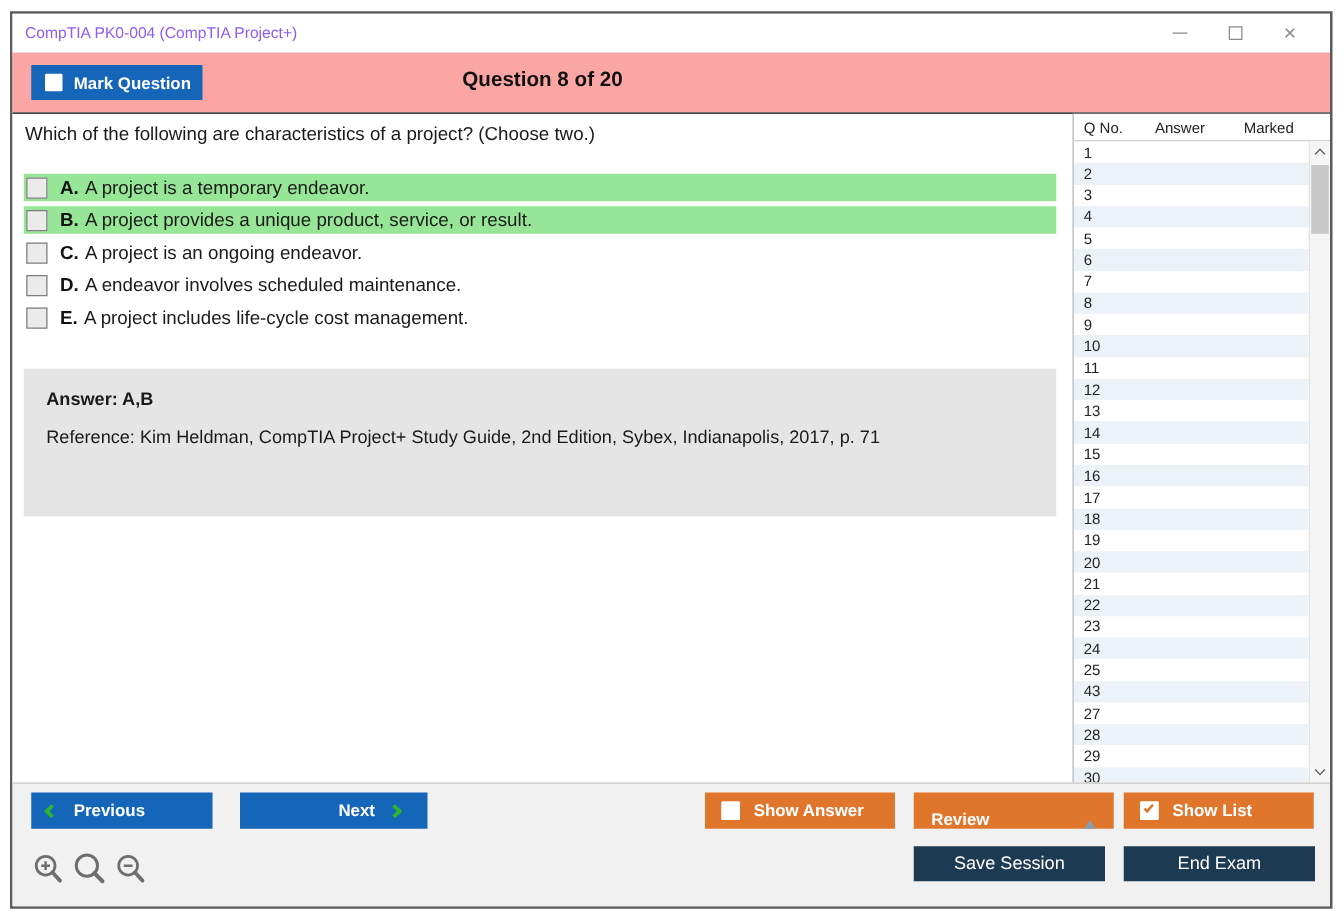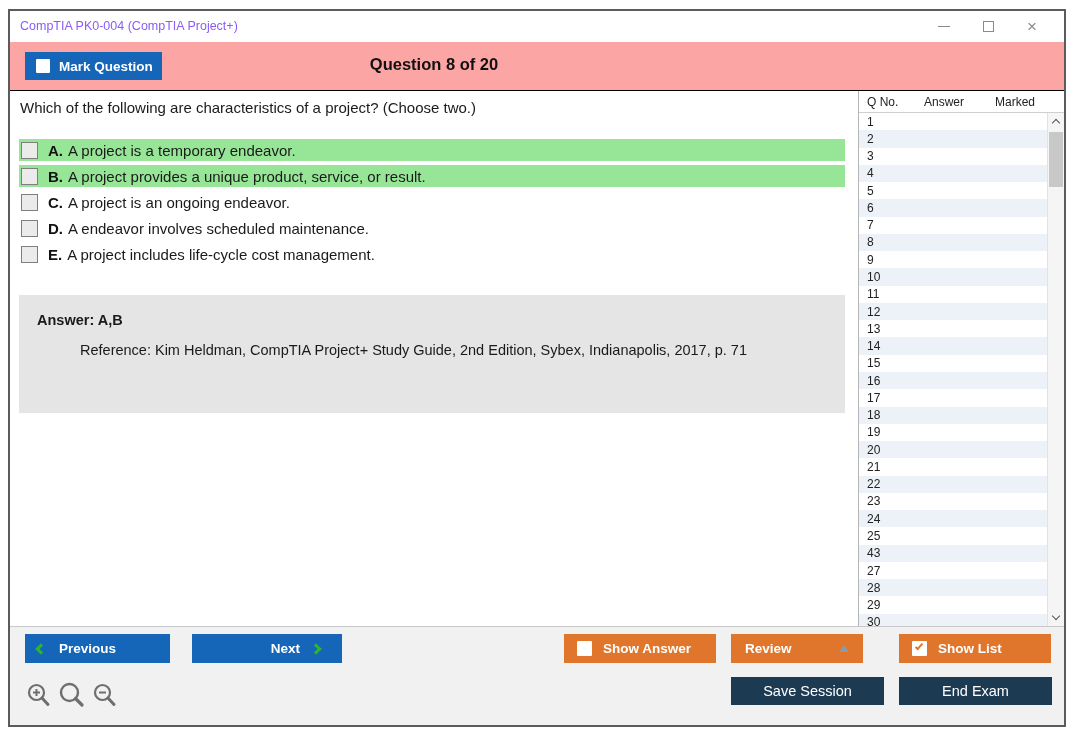--- a/index.html
+++ b/index.html
@@ -34,21 +34,21 @@
   .option-row { width:826px; height:22px; display:flex; align-items:center; background:#fff; cursor:pointer; }
   .option-row.hl { background:#97e697; }
   .opt-check { width:17px; height:17px; background:#ebebeb; border:1px solid #7f7f7f;
                margin-left:2px; margin-right:10px; flex:none; }
   .opt-letter { font-weight:bold; font-size:15px; color:#111; margin-right:5px; }
   .opt-text { font-size:15px; color:#1a1a1a; }
 
   .answer-box { margin-top:30px; width:826px; min-height:118px; background:#e5e5e5; padding:17px 18px 20px 18px; }
   .answer-box p { font-size:14.5px; color:#1a1a1a; line-height:17px; margin-bottom:13px; }
   .answer-box p.bold { font-weight:bold; }
-  .answer-box p:last-child { margin-bottom:0;margin-left:43px; }
+  .answer-box p:last-child { margin-bottom:0; }
 
   
   .sidebar { position:absolute; top:0; right:0; bottom:0; width:206px; border-left:1px solid #b5b5b5; background:#fff; }
   .list-header { height:22px; display:flex; align-items:center; font-size:12px; color:#222;
                  border-bottom:1px solid #cfcfcf; padding-left:8px; }
   .lh-qno { width:57px; }
   .lh-answer { width:71px; }
   .lh-marked { flex:1; }
   .list-rows { position:absolute; left:0; top:22px; right:17px; bottom:0; overflow:hidden; }
   .list-row { height:17.27px; display:flex; align-items:center; padding-left:8px;
@@ -67,21 +67,21 @@
   .bbtn { position:absolute; height:29px; display:flex; align-items:center; color:#fff;
           font-size:13.5px; font-weight:bold; cursor:pointer; }
   .blue { background:#1566b8; }
   .orange { background:#e0752c; }
   .navy { background:#1d3a53; font-weight:normal; font-size:14.5px; }
   .btn-prev { left:15px; top:7px; width:145px; padding-left:12px; gap:14px; }
   .btn-next { left:182px; top:7px; width:150px; justify-content:flex-end; padding-right:22px; gap:12px; }
   .gchev-l { width:8px; height:8px; border-left:3px solid #2eb52e; border-bottom:3px solid #2eb52e; transform:rotate(45deg); flex:none; }
   .gchev-r { width:8px; height:8px; border-right:3px solid #2eb52e; border-top:3px solid #2eb52e; transform:rotate(45deg); flex:none; }
   .btn-show-answer { left:554px; top:7px; width:152px; padding-left:13px; gap:11px; }
-  .btn-review { left:721px; top:7px; width:132px; padding-left:14px; padding-right:14px; justify-content:space-between; }
+  .btn-review { left:721px; top:7px; width:160px; padding-left:14px; padding-right:14px; justify-content:space-between;align-items:flex-end; }
   .btn-show-list { left:889px; top:7px; width:152px; padding-left:13px; gap:11px; }
   .btn-save { left:721px; top:50px; width:153px; height:28px; justify-content:center; }
   .btn-end { left:889px; top:50px; width:153px; height:28px; justify-content:center; }
   .wcheck { width:15px; height:15px; background:#fff; border-radius:1px; flex:none; position:relative; }
   .wcheck .tick { position:absolute; left:4.5px; top:1px; width:4px; height:8px;
                   border-right:2.5px solid #e0752c; border-bottom:2.5px solid #e0752c; transform:rotate(42deg); }
   .tri-up { width:0; height:0; border-left:5.5px solid transparent; border-right:5.5px solid transparent;
             border-bottom:7px solid #8d9ba7; }
   .zoom-tools { position:absolute; left:16px; top:54px; display:flex; gap:7px; align-items:center; }
   .zoom-tools svg { cursor:pointer; display:block; }

